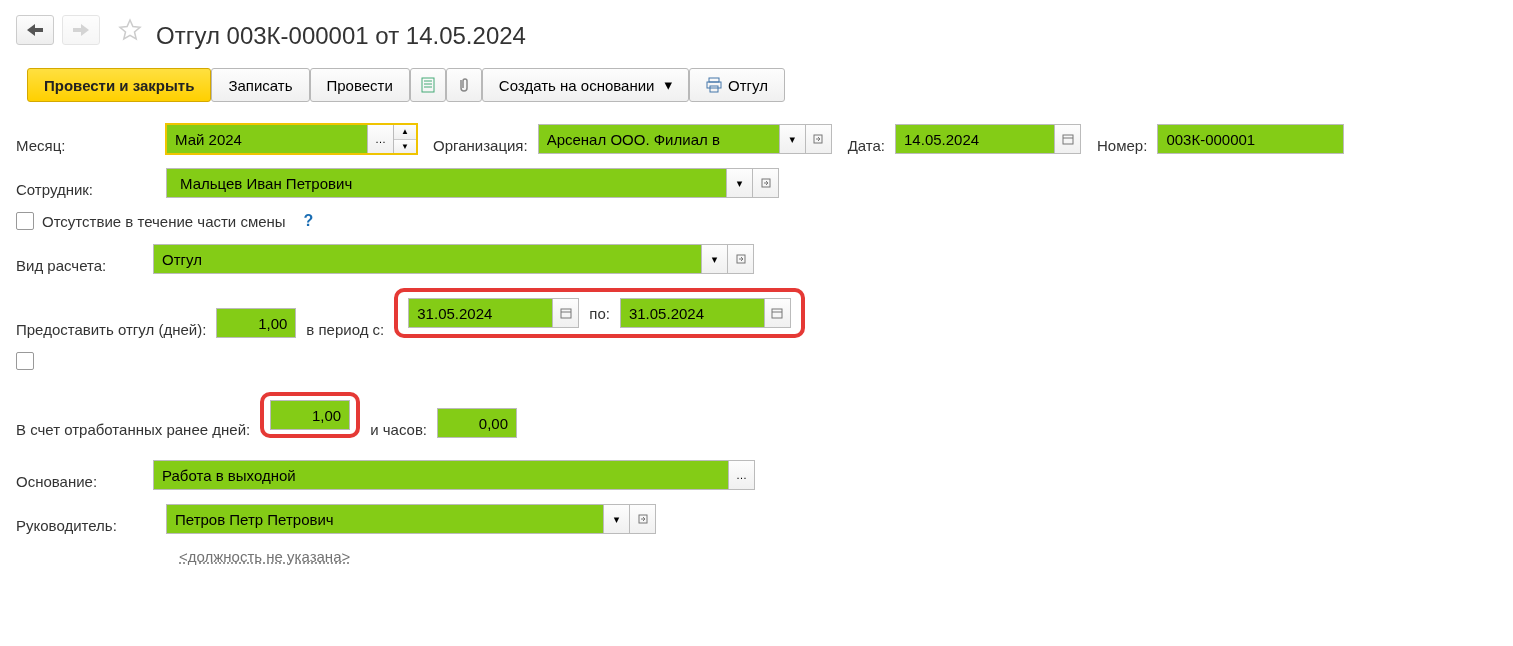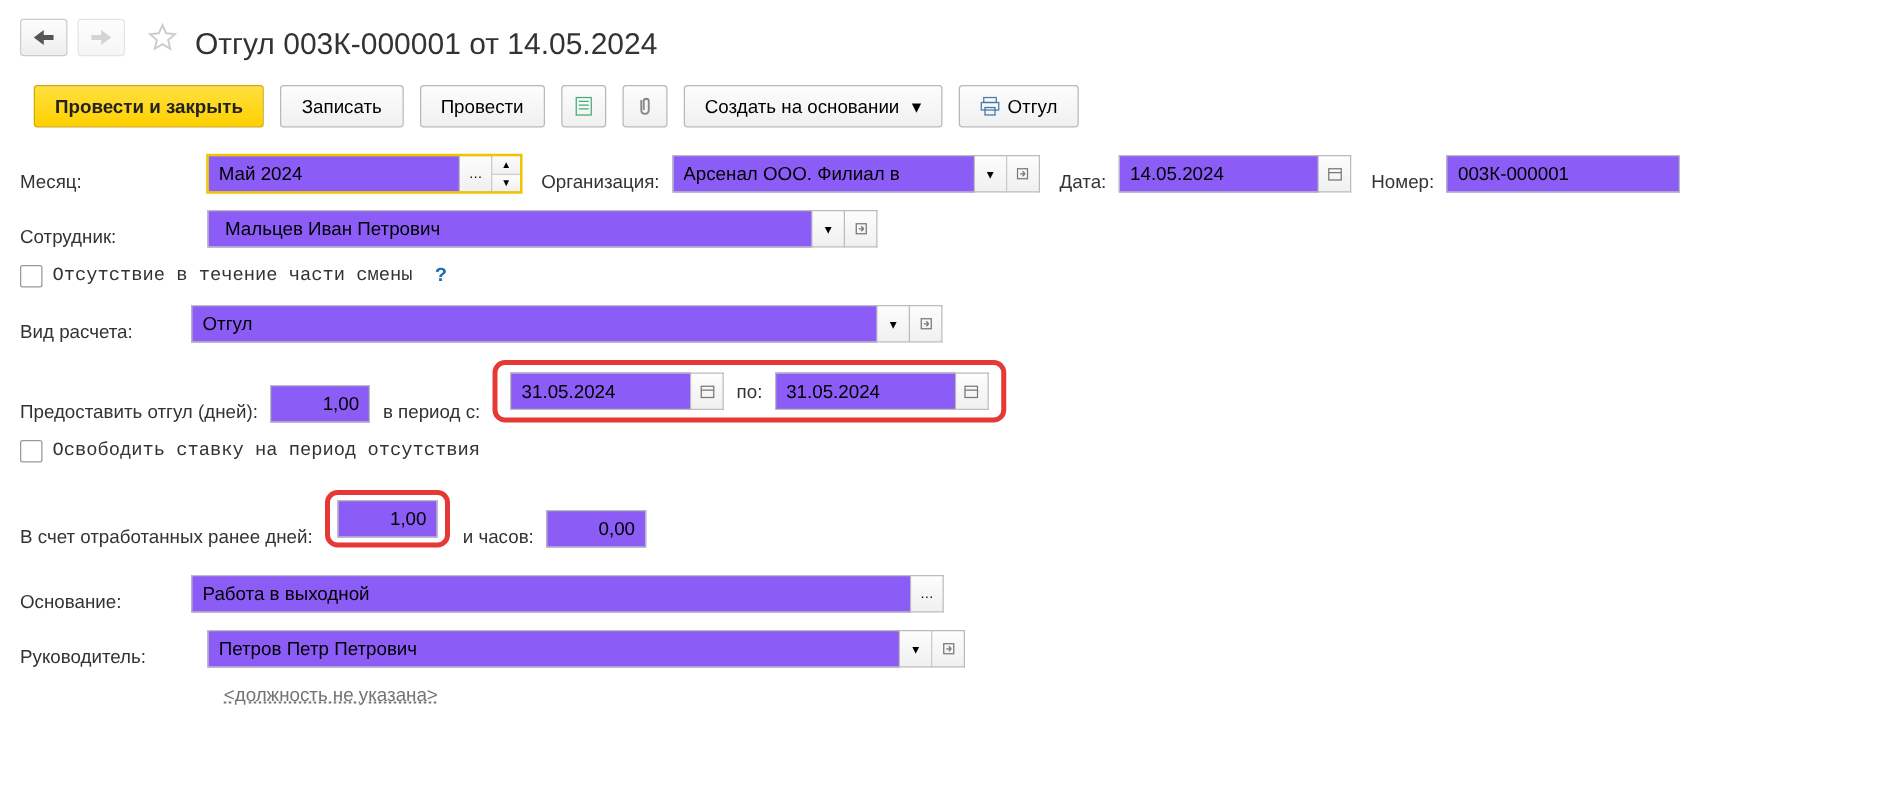--- a/index.html
+++ b/index.html
@@ -2,35 +2,35 @@
 <html><head>
 <meta charset="utf-8">
 <style>
 * { box-sizing: border-box; margin: 0; padding: 0; }
 body { font-family: Arial, sans-serif; font-size: 15px; color: #333; background: #fff; padding: 10px 16px; }
 .header-row { display: flex; align-items: center; gap: 8px; margin-bottom: 18px; }
 .nav-btn { width: 38px; height: 30px; border: 1px solid #ccc; background: linear-gradient(#fdfdfd,#eee); border-radius: 3px; cursor: pointer; display: flex; align-items: center; justify-content: center; }
 .nav-btn.disabled { opacity: 0.5; cursor: default; }
 .star-icon { width: 24px; height: 24px; margin-left: 10px; margin-right: 6px; }
 .page-title { font-size: 24px; font-weight: 400; margin-top: 12px; }
-.toolbar { display: flex; align-items: flex-start; gap: 13px; margin-bottom: 22px; flex-wrap: wrap; padding-left: 11px;}
+.toolbar { display: flex; align-items: flex-start; gap: 0; margin-bottom: 22px; flex-wrap: wrap; padding-left: 11px;}
 .btn { height: 34px; padding: 0 16px; border: 1px solid #b8b8b8; background: linear-gradient(#fdfdfd,#f0f0f0); border-radius: 3px; cursor: pointer; font-size: 15px; display: flex; align-items: center; gap: 6px; }
 .btn-primary { background: linear-gradient(#ffe040,#ffd000); border-color: #d4a800; font-weight: 700; color: #222; }
 .btn-icon { width: 36px; padding: 0; justify-content: center; }
 .dropdown-caret { margin-left: 4px; }
 .form-row { display: flex; align-items: flex-end; gap: 10px; margin-bottom: 14px; flex-wrap: wrap;}
 .form-label { font-size: 15px; color: #333; }
 .field { display: flex; align-items: stretch; height: 30px; }
-.field-input { border: 1px solid #bbb; background: #8b5cf6; padding: 0 8px; font-size: 15px; height: 30px; }
+.field-input { border: 1px solid #bbb; background: #84cc16; padding: 0 8px; font-size: 15px; height: 30px; }
 .field-input.num { text-align: right; }
 .field-btn { width: 26px; height: 30px; border: 1px solid #bbb; border-left: none; background: linear-gradient(#fdfdfd,#f0f0f0); cursor: pointer; display: flex; align-items: center; justify-content: center; font-size: 11px; }
 .highlight-yellow { outline: 2px solid #f0c400; outline-offset: -1px; }
 .highlight-red { border: 4px solid #e53935; border-radius: 10px; padding: 6px 10px; display: inline-flex; align-items: center; gap: 10px;}
 .highlight-red-tight { border: 4px solid #e53935; border-radius: 10px; padding: 4px 6px; display: inline-flex;}
-.checkbox-row { display: flex; align-items: flex-start; gap: 8px; margin-bottom: 14px; font-family: Liberation Mono, monospace; }
+.checkbox-row { display: flex; align-items: flex-end; gap: 8px; margin-bottom: 14px; }
 .checkbox { width: 18px; height: 18px; border: 1px solid #999; border-radius: 2px; background:#fff; cursor:pointer;}
 .help-icon { color: #1a6db3; font-weight: 700; font-size: 16px; margin-left: 10px; cursor: pointer; }
 .position-link { color: #737373; text-decoration: underline dotted; cursor: pointer; font-size: 15px; margin-left: 163px;}
 svg { display: block; }
 .spinner { display:flex; flex-direction:column; border:1px solid #bbb; border-left:none;}
 .spinner-btn { width:22px; height:15px; background:linear-gradient(#fdfdfd,#f0f0f0); border:none; cursor:pointer; font-size:8px; display:flex; align-items:center; justify-content:center;}
 .spinner-btn + .spinner-btn { border-top:1px solid #ccc;}
 </style>
 </head>
 <body>
@@ -116,21 +116,21 @@
   </div>
   <span class="form-label" style="margin-left:6px">Номер:</span>
   <div class="field">
     <input class="field-input" style="width: 187px;" value="003К-000001">
   </div>
 </div>
 
 <div class="form-row">
   <span class="form-label" style="width:140px">Сотрудник:</span>
   <div class="field">
-    <input class="field-input" style="width: 484px; padding-left: 13px;" value="Мальцев Иван Петрович">
+    <input class="field-input" style="width: 561px; padding-left: 13px;" value="Мальцев Иван Петрович">
     <button class="field-btn">▾</button>
     <button class="field-btn">
         <svg width="10" height="10" viewBox="0 0 10 10">
           <rect x="1" y="1" width="8" height="8" fill="none" stroke="#777"></rect>
           <path d="M3 5 L7 5 M7 5 L5 3 M7 5 L5 7" stroke="#777" fill="none"></path>
         </svg>
       </button>
   </div>
 </div>
 
@@ -178,21 +178,20 @@
             <rect x="1" y="2" width="10" height="9" fill="none" stroke="#777"></rect>
             <line x1="1" y1="5" x2="11" y2="5" stroke="#777"></line>
           </svg>
         </button>
     </div>
   </div>
 </div>
 
 <div class="checkbox-row">
   <div class="checkbox"></div>
-  <span class="form-label">Освободить ставку на период отсутствия</span>
 </div>
 
 <div class="form-row" style="margin-top:22px;margin-bottom:22px">
   <span class="form-label">В счет отработанных ранее дней:</span>
   <div class="highlight-red-tight">
     <div class="field">
       <input class="field-input num" style="width: 80px;" value="1,00">
     </div>
   </div>
   <span class="form-label">и часов:</span>
@@ -205,21 +204,21 @@
   <span class="form-label" style="width:127px">Основание:</span>
   <div class="field">
     <input class="field-input" style="width: 576px;" value="Работа в выходной">
     <button class="field-btn">…</button>
   </div>
 </div>
 
 <div class="form-row">
   <span class="form-label" style="width:140px">Руководитель:</span>
   <div class="field">
-    <input class="field-input" style="width: 554px;" value="Петров Петр Петрович">
+    <input class="field-input" style="width: 438px;" value="Петров Петр Петрович">
     <button class="field-btn">▾</button>
     <button class="field-btn">
         <svg width="10" height="10" viewBox="0 0 10 10">
           <rect x="1" y="1" width="8" height="8" fill="none" stroke="#777"></rect>
           <path d="M3 5 L7 5 M7 5 L5 3 M7 5 L5 7" stroke="#777" fill="none"></path>
         </svg>
       </button>
   </div>
 </div>
 

